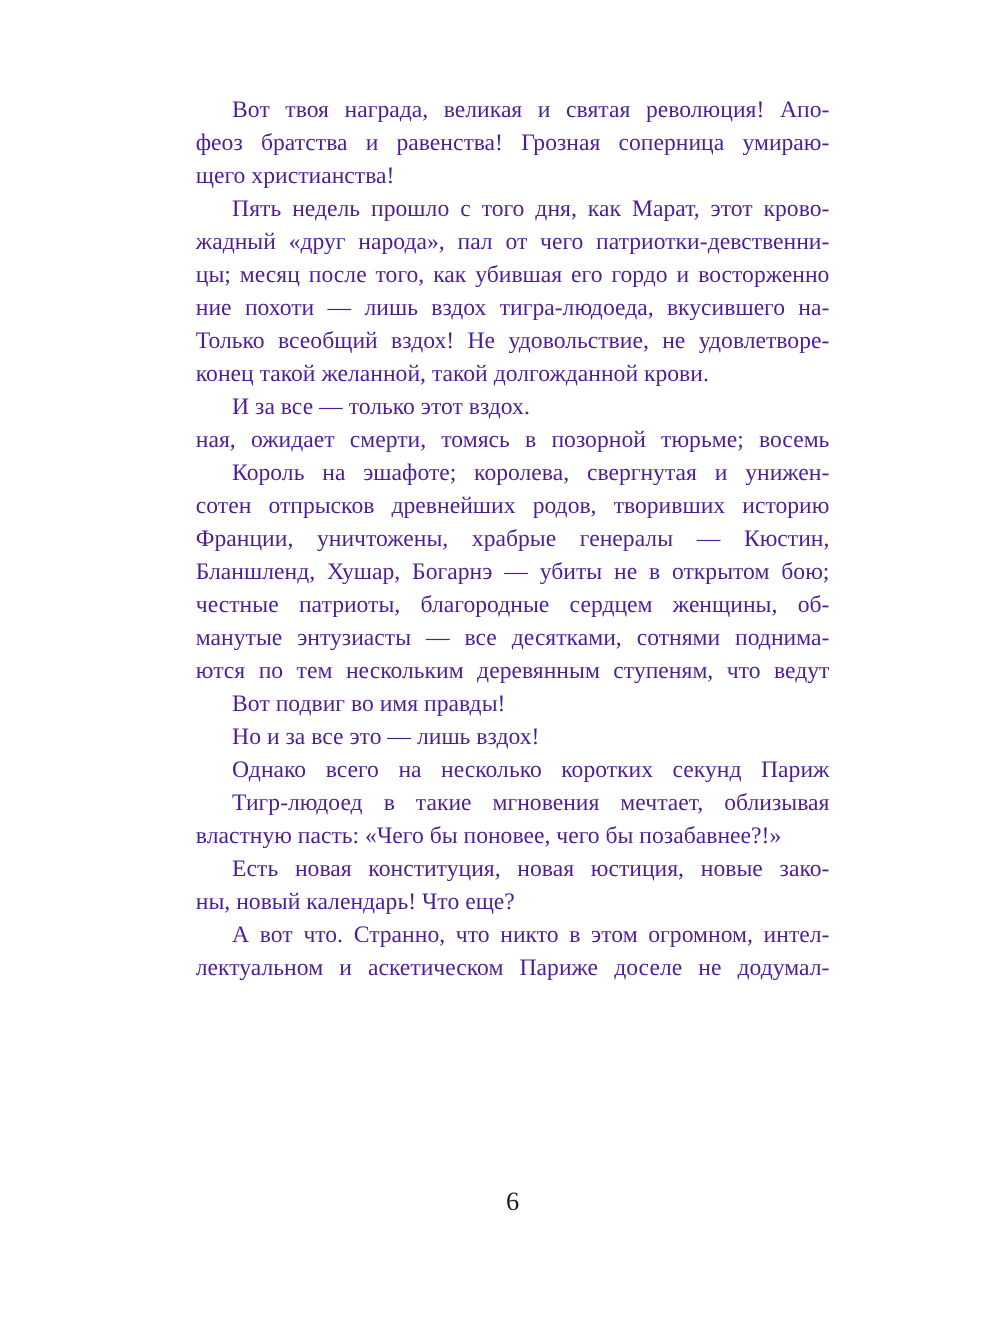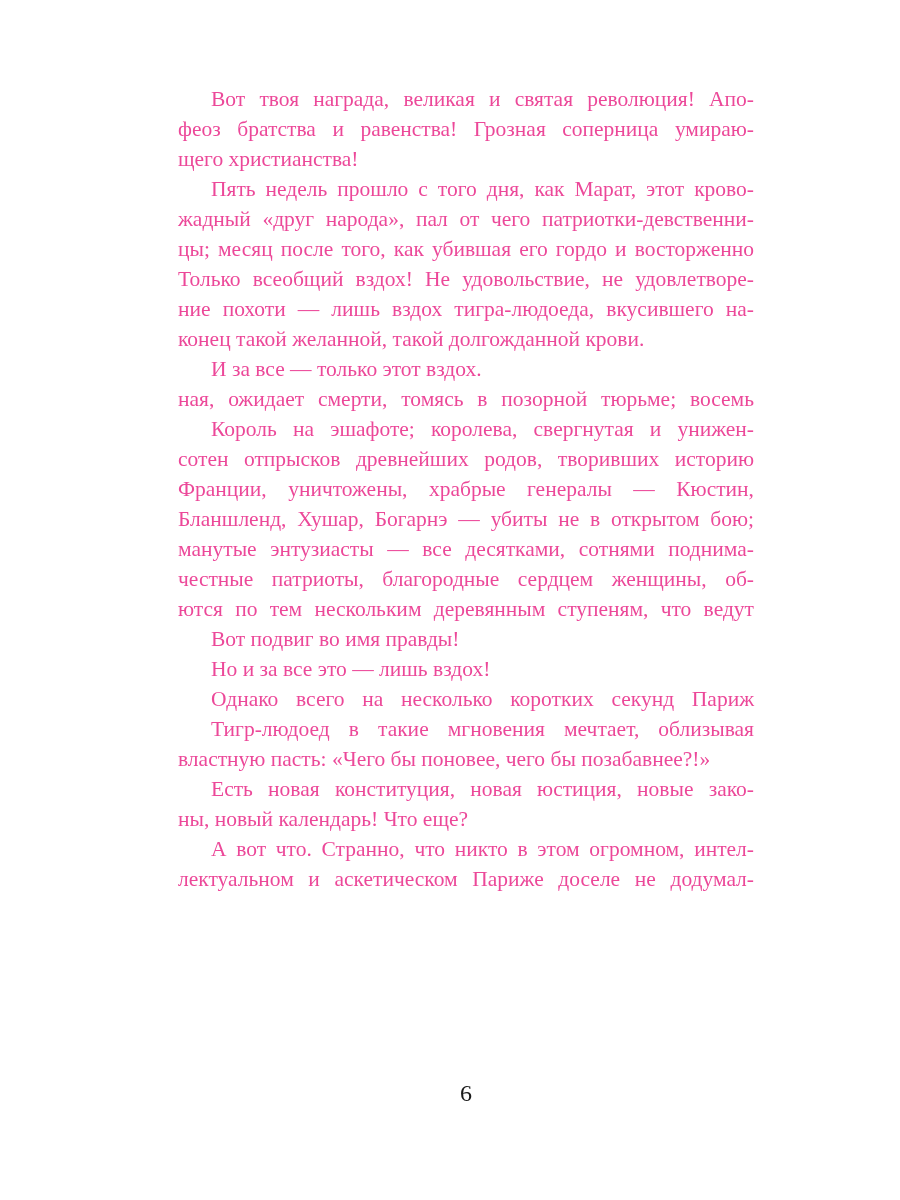--- a/index.html
+++ b/index.html
@@ -19,21 +19,21 @@
     background: #ffffff;
   }
   .text-block {
     position: absolute;
     left: 178px;
     top: 84px;
     width: 576px;
     font-family: "Liberation Serif", "DejaVu Serif", serif;
     font-size: 21.5px;
     line-height: 30px;
-    color: #ec4899;
+    color: #4c1d95;
   }
   .text-block .line {
     text-align: justify;
     text-align-last: left;
     white-space: normal;
   }
   .text-block .line.fill {
     text-align-last: justify;
   }
   .text-block .line.indent {
@@ -55,31 +55,31 @@
 <body>
 
 <div class="page">
   <div class="text-block">
       <div class="line indent fill">Вот твоя награда, великая и святая революция! Апо-</div>
       <div class="line fill">феоз братства и равенства! Грозная соперница умираю-</div>
       <div class="line">щего христианства!</div>
       <div class="line indent fill">Пять недель прошло с того дня, как Марат, этот крово-</div>
       <div class="line fill">жадный «друг народа», пал от чего патриотки-девственни-</div>
       <div class="line fill">цы; месяц после того, как убившая его гордо и восторженно</div>
+      <div class="line fill">ние похоти — лишь вздох тигра-людоеда, вкусившего на-</div>
       <div class="line fill">Только всеобщий вздох! Не удовольствие, не удовлетворе-</div>
-      <div class="line fill">ние похоти — лишь вздох тигра-людоеда, вкусившего на-</div>
       <div class="line">конец такой желанной, такой долгожданной крови.</div>
       <div class="line indent">И за все — только этот вздох.</div>
       <div class="line fill">ная, ожидает смерти, томясь в позорной тюрьме; восемь</div>
       <div class="line indent fill">Король на эшафоте; королева, свергнутая и унижен-</div>
       <div class="line fill">сотен отпрысков древнейших родов, творивших историю</div>
       <div class="line fill">Франции, уничтожены, храбрые генералы — Кюстин,</div>
       <div class="line fill">Бланшленд, Хушар, Богарнэ — убиты не в открытом бою;</div>
+      <div class="line fill">честные патриоты, благородные сердцем женщины, об-</div>
       <div class="line fill">манутые энтузиасты — все десятками, сотнями поднима-</div>
-      <div class="line fill">честные патриоты, благородные сердцем женщины, об-</div>
       <div class="line fill">ются по тем нескольким деревянным ступеням, что ведут</div>
       <div class="line indent">Вот подвиг во имя правды!</div>
       <div class="line indent">Но и за все это — лишь вздох!</div>
       <div class="line indent fill">Однако всего на несколько коротких секунд Париж</div>
       <div class="line indent fill">Тигр-людоед в такие мгновения мечтает, облизывая</div>
       <div class="line">властную пасть: «Чего бы поновее, чего бы позабавнее?!»</div>
       <div class="line indent fill">Есть новая конституция, новая юстиция, новые зако-</div>
       <div class="line">ны, новый календарь! Что еще?</div>
       <div class="line indent fill">А вот что. Странно, что никто в этом огромном, интел-</div>
       <div class="line fill">лектуальном и аскетическом Париже доселе не додумал-</div>

